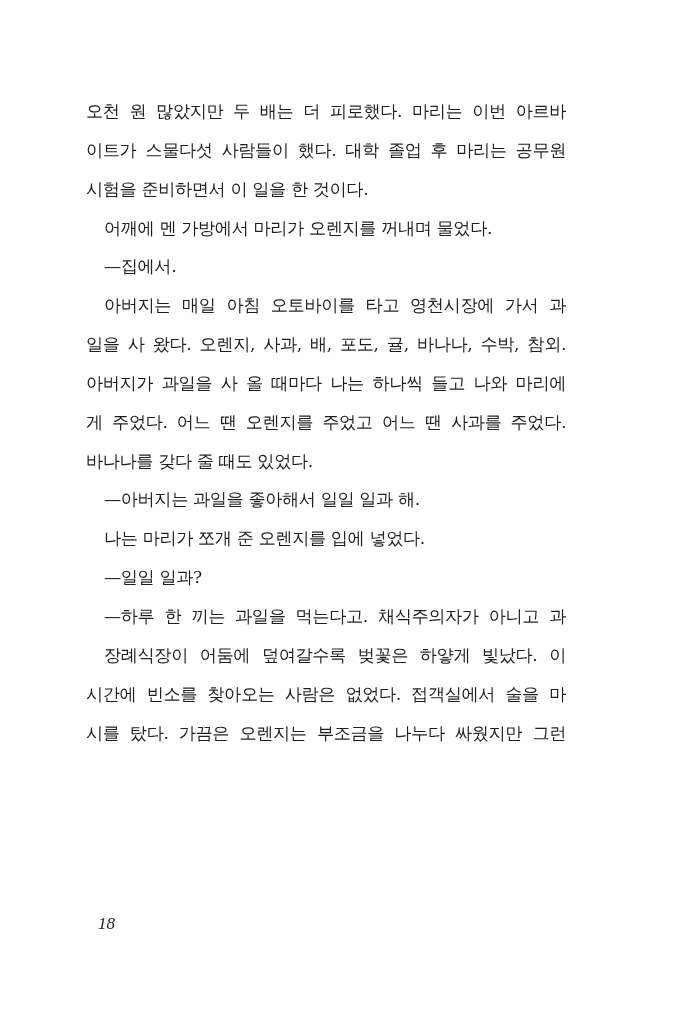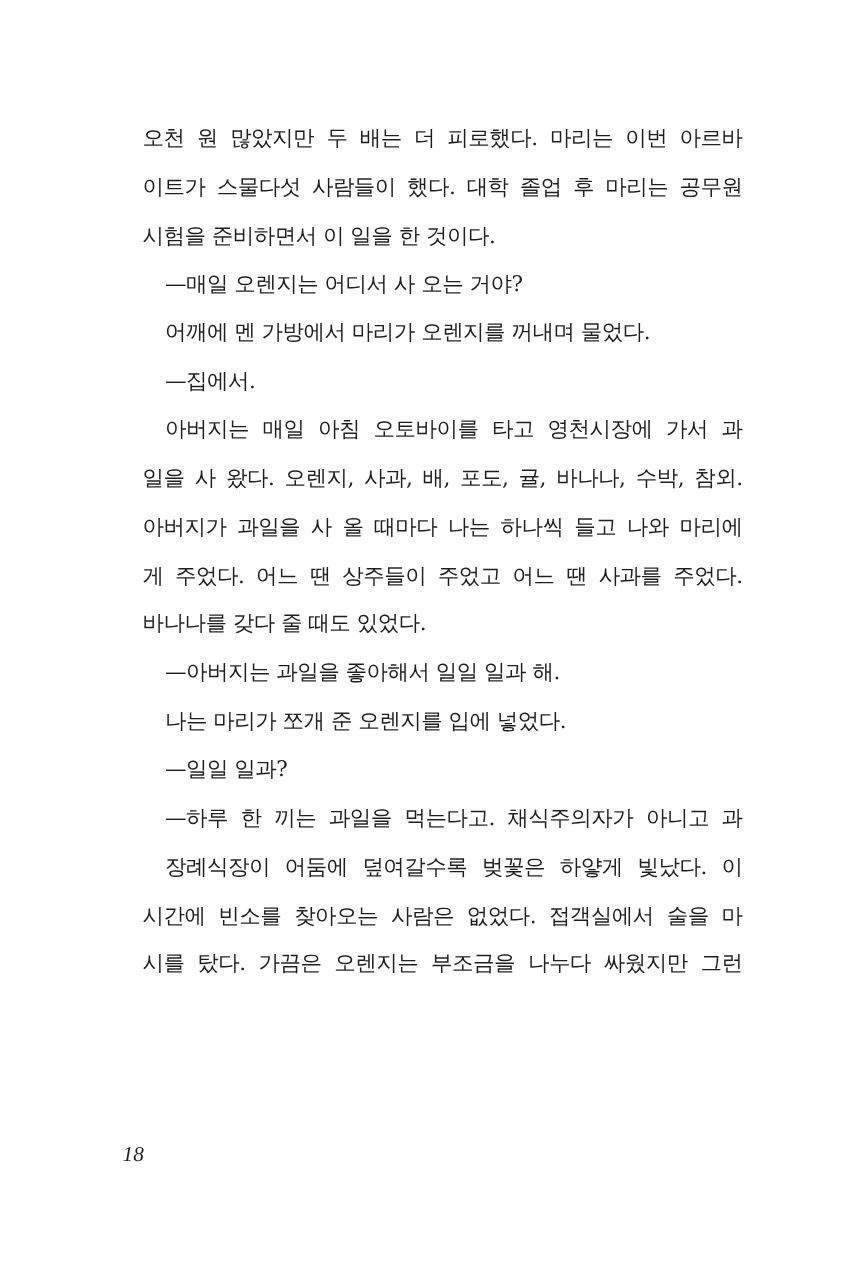--- a/index.html
+++ b/index.html
@@ -16,21 +16,21 @@
       color: #1e1e1e;
     }
     .page {
       position: absolute;
       left: 0; top: 0;
       width: 691px; height: 1024px;
       background: #ffffff;
     }
     .body-text {
       position: absolute;
-      left: 114px;
+      left: 86px;
       top: 92px;
       width: 480px;
       font-size: 17.2px;
       line-height: 38.85px;
       letter-spacing: -0.4px;
       word-break: keep-all;
     }
     .line {
       display: block;
       white-space: nowrap;
@@ -54,27 +54,26 @@
     }
   </style>
 </head>
 <body>
 
 <div class="page">
   <div class="body-text">
     <span class="line justify">오천 원 많았지만 두 배는 더 피로했다. 마리는 이번 아르바</span>
     <span class="line justify">이트가 스물다섯 사람들이 했다. 대학 졸업 후 마리는 공무원</span>
     <span class="line">시험을 준비하면서 이 일을 한 것이다.</span>
-    <span class="line indent">—매일 오렌지는 어디서 사 오는 거야?</span>
     <span class="line indent">어깨에 멘 가방에서 마리가 오렌지를 꺼내며 물었다.</span>
     <span class="line indent">—집에서.</span>
     <span class="line indent justify">아버지는 매일 아침 오토바이를 타고 영천시장에 가서 과</span>
     <span class="line justify">일을 사 왔다. 오렌지, 사과, 배, 포도, 귤, 바나나, 수박, 참외.</span>
     <span class="line justify">아버지가 과일을 사 올 때마다 나는 하나씩 들고 나와 마리에</span>
-    <span class="line justify">게 주었다. 어느 땐 상주들이 주었고 어느 땐 사과를 주었다.</span>
+    <span class="line justify">게 주었다. 어느 땐 오렌지를 주었고 어느 땐 사과를 주었다.</span>
     <span class="line">바나나를 갖다 줄 때도 있었다.</span>
     <span class="line indent">—아버지는 과일을 좋아해서 일일 일과 해.</span>
     <span class="line indent">나는 마리가 쪼개 준 오렌지를 입에 넣었다.</span>
     <span class="line indent">—일일 일과?</span>
     <span class="line indent justify">—하루 한 끼는 과일을 먹는다고. 채식주의자가 아니고 과</span>
     <span class="line indent justify">장례식장이 어둠에 덮여갈수록 벚꽃은 하얗게 빛났다. 이</span>
     <span class="line justify">시간에 빈소를 찾아오는 사람은 없었다. 접객실에서 술을 마</span>
     <span class="line justify">시를 탔다. 가끔은 오렌지는 부조금을 나누다 싸웠지만 그런</span>
   </div>
   <div class="page-number">18</div>

